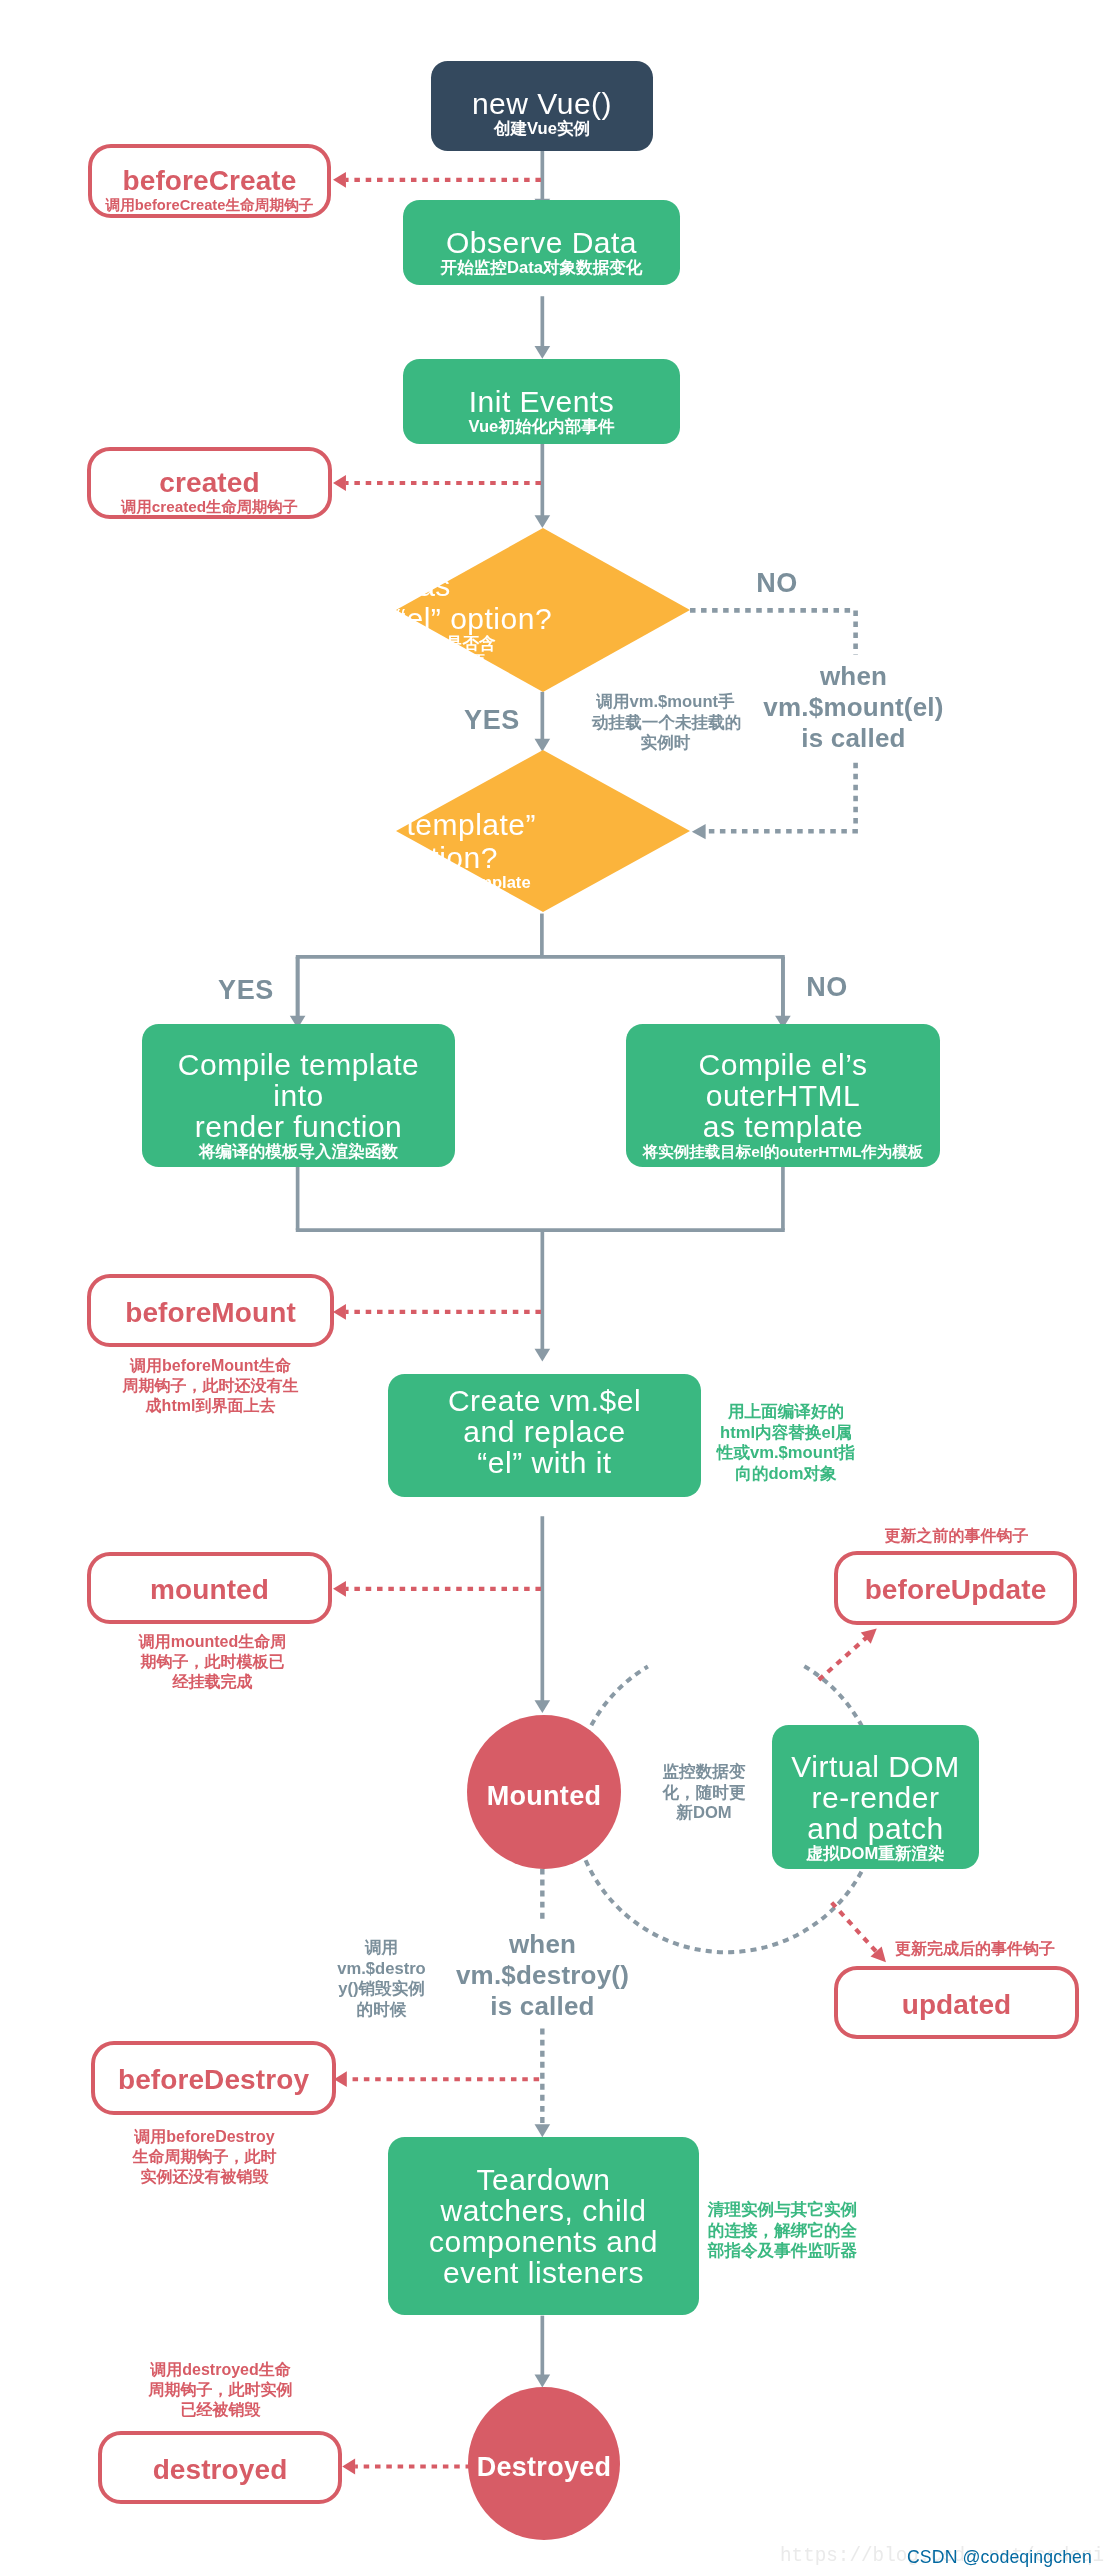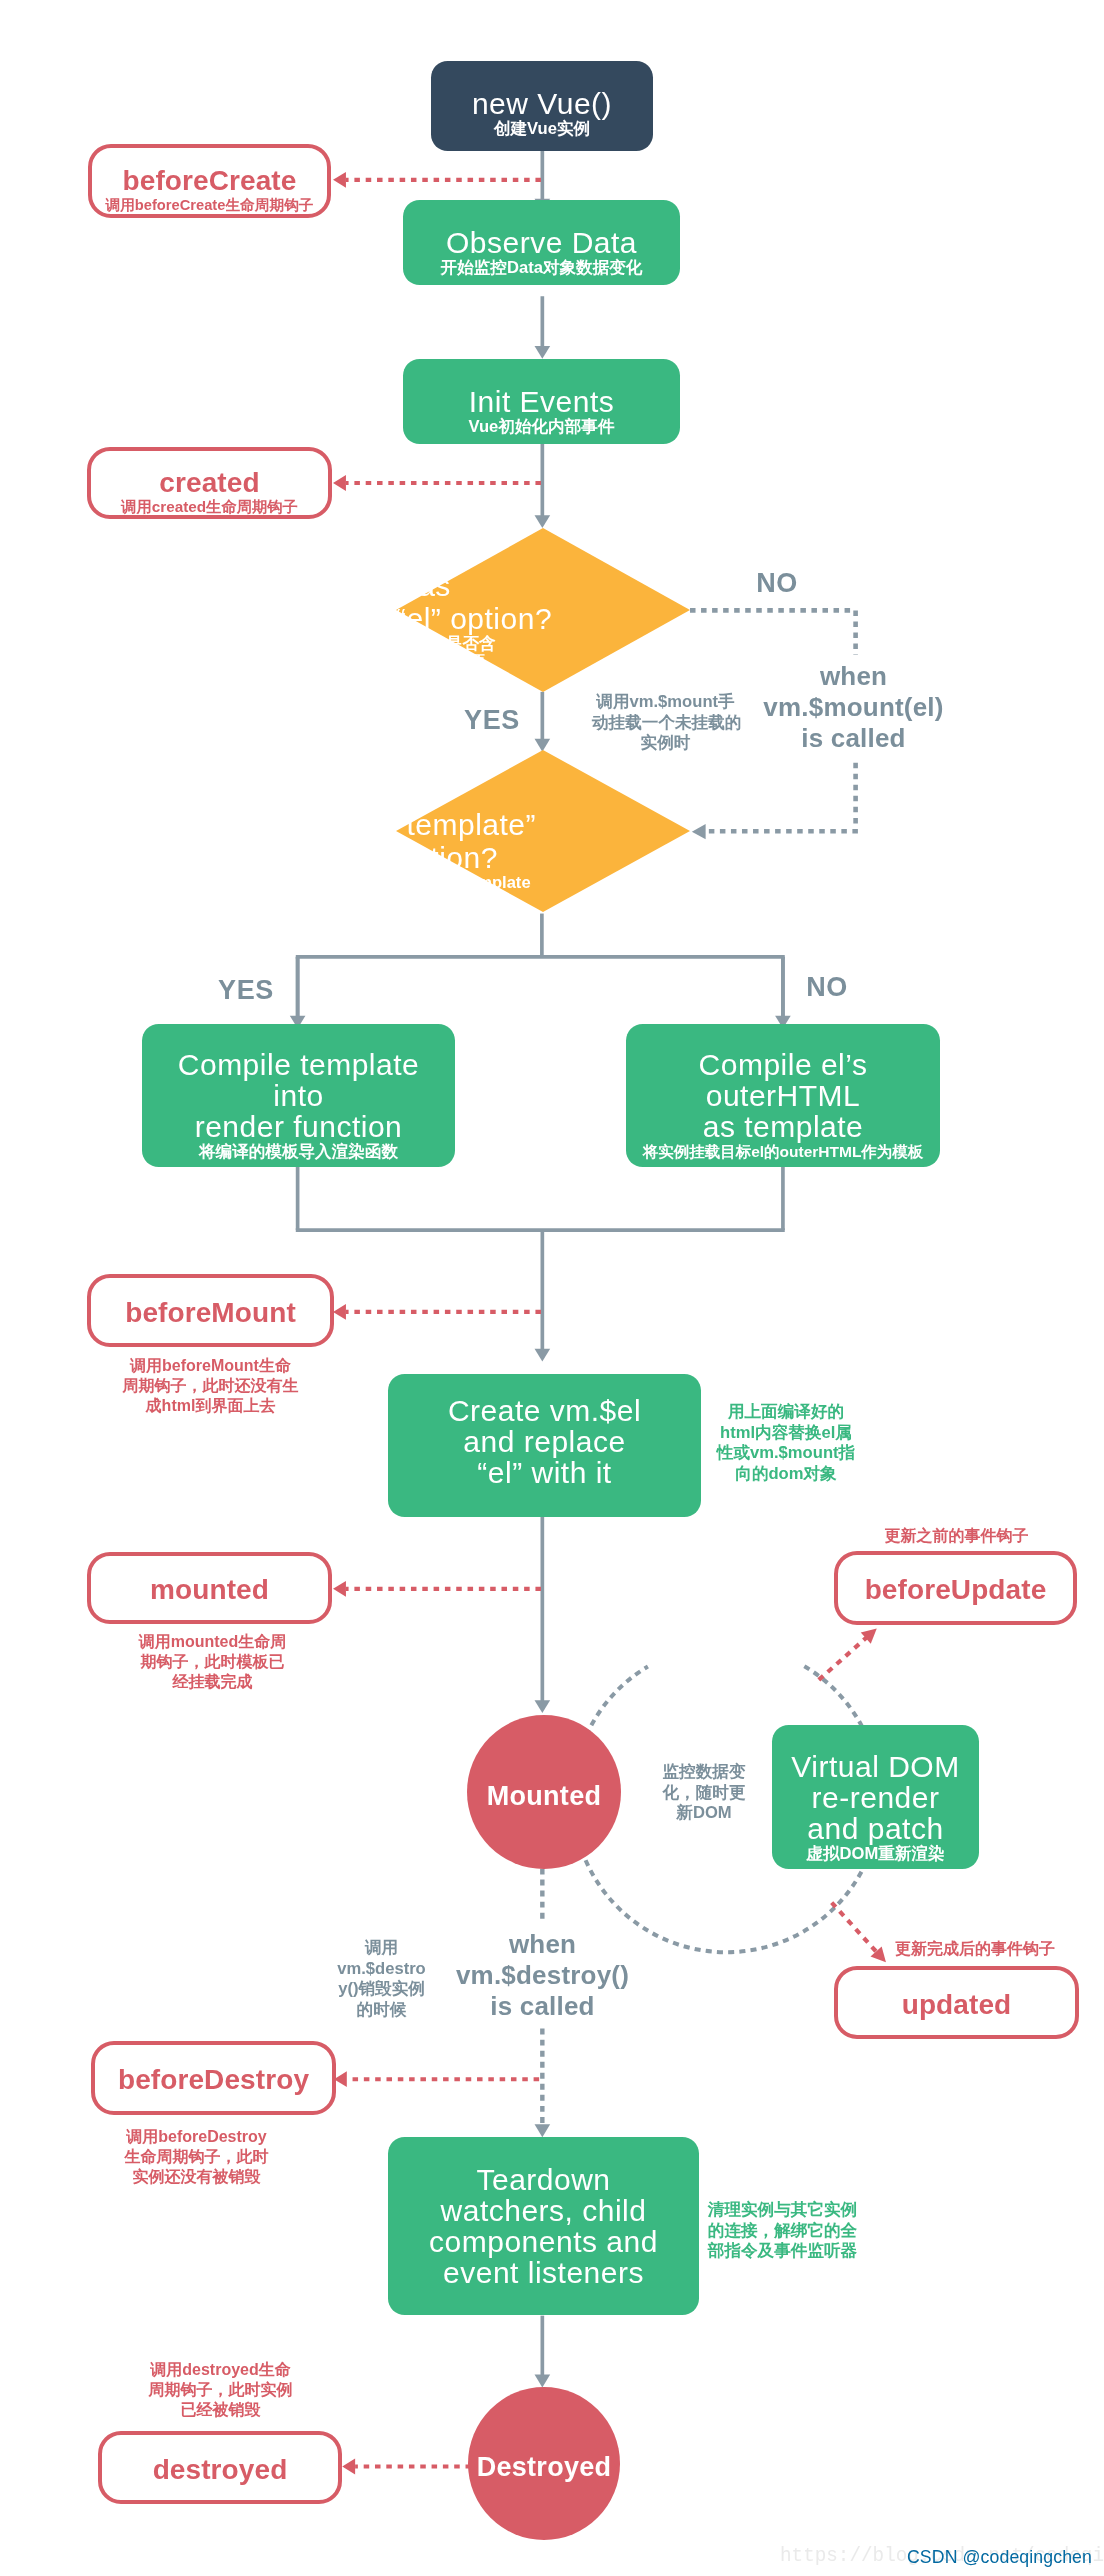--- a/index.html
+++ b/index.html
@@ -154,21 +154,21 @@
     <div class="s">将编译的模板导入渲染函数</div>
   </div>
 
   <div class="node proc green" style="left:626px;top:1024px;width:314px;height:143px;">
     <div class="t">Compile el’s</div>
     <div class="t">outerHTML</div>
     <div class="t">as template</div>
     <div class="s" style="font-size:15.5px">将实例挂载目标el的outerHTML作为模板</div>
   </div>
 
-  <div class="node proc green nosub" style="left:388px;top:1374px;width:313px;height:143px;">
+  <div class="node proc green nosub" style="left:388px;top:1374px;width:313px;height:123px;">
     <div class="t">Create vm.$el</div>
     <div class="t">and replace</div>
     <div class="t">“el” with it</div>
   </div>
 
   <div class="circ" style="left:467px;top:1715px;width:154px;height:154px;">
     <span>Mounted</span>
   </div>
 
   <div class="node proc green" style="left:772px;top:1725px;width:207px;height:144px;">
@@ -227,21 +227,21 @@
   <div class="hook solo" style="left:834px;top:1966px;width:245px;height:73px;">
     <div class="t">updated</div>
   </div>
   <div class="note note-red" style="left:883px;top:1939px;width:184px;">
     <div>更新完成后的事件钩子</div>
   </div>
 
   <div class="hook solo" style="left:91px;top:2041px;width:245px;height:74px;">
     <div class="t">beforeDestroy</div>
   </div>
-  <div class="note note-red" style="left:74px;top:2127px;width:245px;">
+  <div class="note note-red" style="left:82px;top:2127px;width:245px;">
     <div>调用beforeDestroy</div>
     <div>生命周期钩子，此时</div>
     <div>实例还没有被销毁</div>
   </div>
 
   <div class="hook solo" style="left:98px;top:2431px;width:244px;height:73px;">
     <div class="t">destroyed</div>
   </div>
   <div class="note note-red" style="left:98px;top:2360px;width:245px;">
     <div>调用destroyed生命</div>

